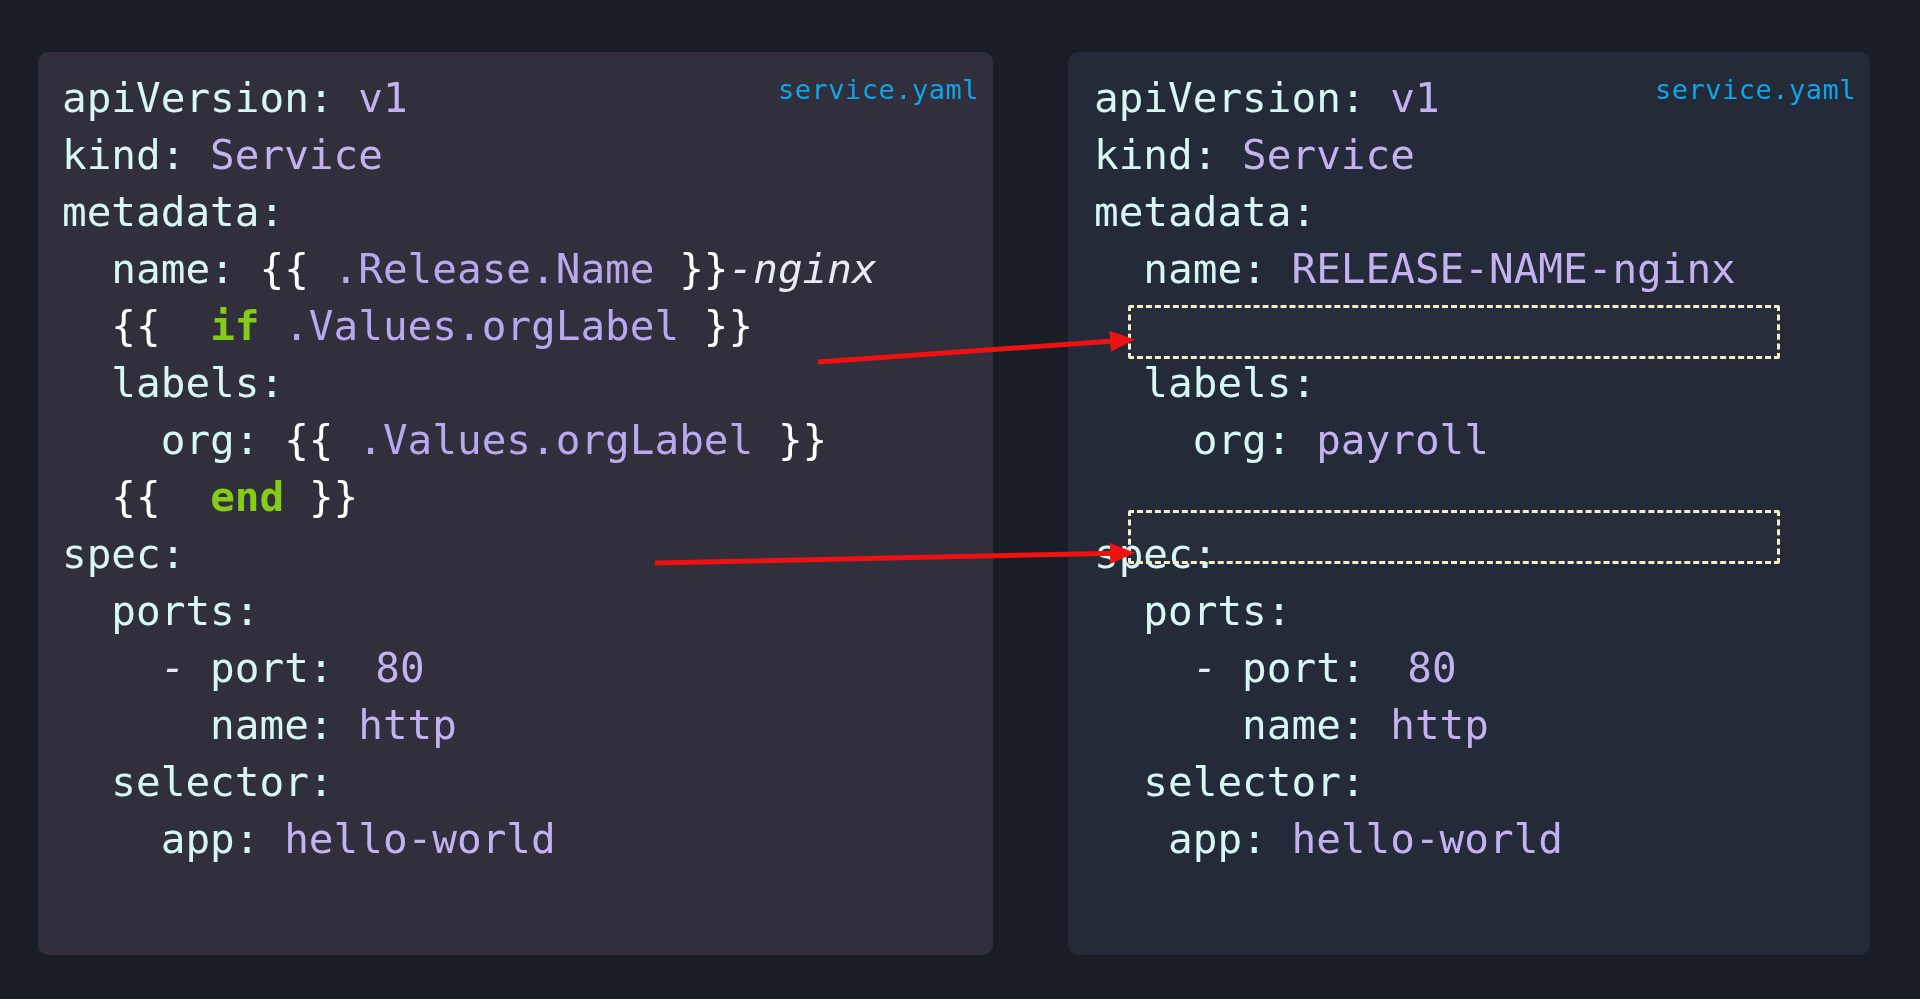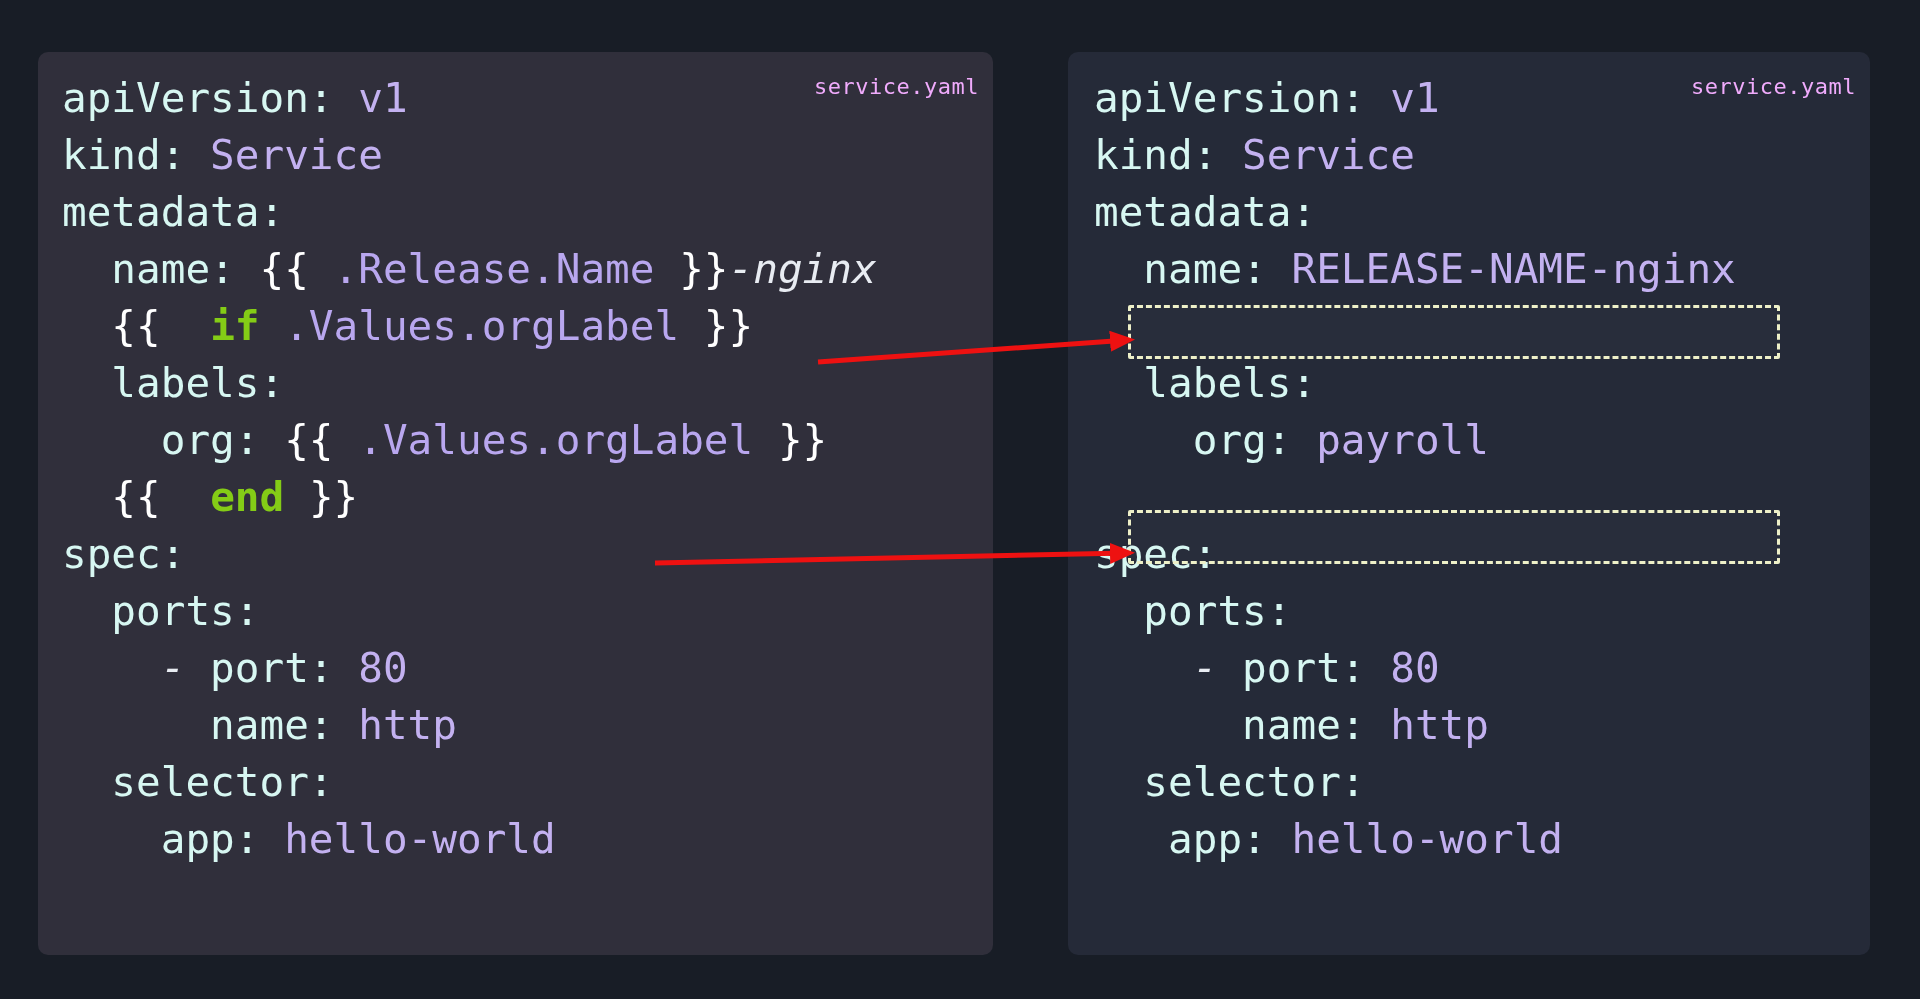--- a/index.html
+++ b/index.html
@@ -41,22 +41,22 @@
     width: 802px;
     height: 903px;
     background: #252a38;
   }
 
   .file-label {
     position: absolute;
     top: 22px;
     right: 14px;
     font-family: "DejaVu Sans Mono", "Liberation Mono", monospace;
-    font-size: 22px;
-    color: #f0abfc;
+    font-size: 27px;
+    color: #0ea5e9;
     letter-spacing: 0.5px;
     white-space: nowrap;
   }
 
   .code {
     position: absolute;
     left: 24px;
     top: 18px;
     right: 0;
     font-family: "DejaVu Sans Mono", "Liberation Mono", monospace;
@@ -69,21 +69,21 @@
 
   .ln { display: block; height: 57px; }
 
   
   .k   { color: #d7f7f2; }     
   .p   { color: #c3b1f0; }     
   .br  { color: #ffffff; }     
   .kw  { color: #84cc16; font-weight: bold; }     
   .var { color: #b9a7ef; text-align: center; }     
   .pl  { color: #e8ecf2; font-style: italic; }     
-  .num { color: #c3b1f0; }
+  .num { color: #c3b1f0; margin-left: 17px; }
 
   
   .dashbox {
     position: absolute;
     box-sizing: border-box;
     border: 3px dashed #eef0c8;
     background: rgba(255,255,255,0.015);
     border-radius: 2px;
   }
   #dashbox-1 { left: 1128px; top: 305px; width: 652px; height: 54px; }

